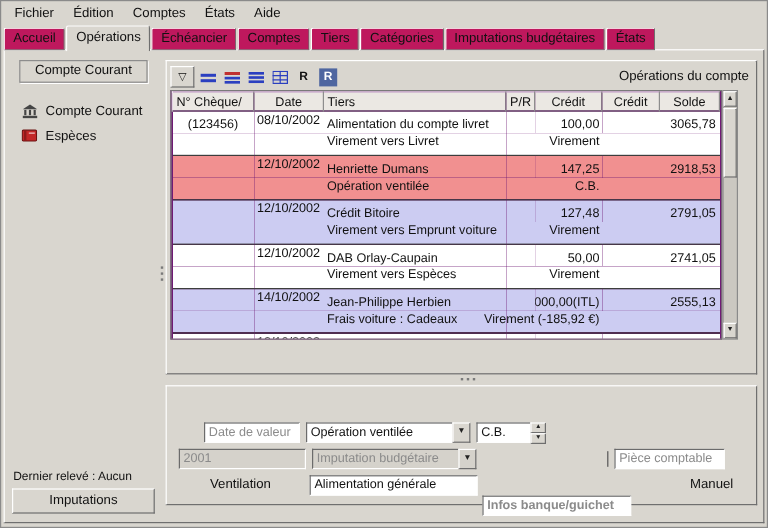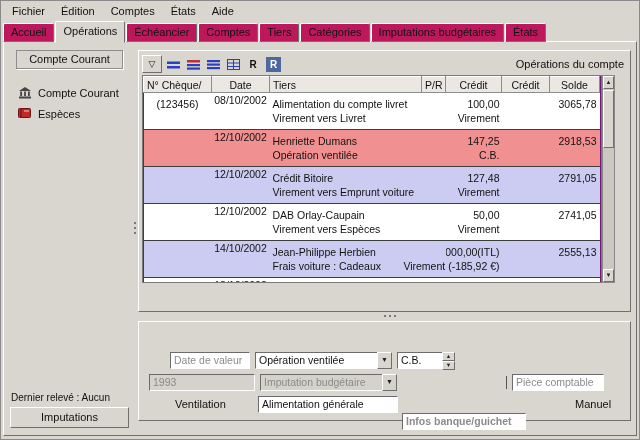--- a/index.html
+++ b/index.html
@@ -389,21 +389,21 @@
           <div class="spin-field w-debit">
             <span class="input">C.B.</span>
             <span class="spin">
                 <b>▲</b>
                 <b>▼</b>
               </span>
           </div>
         </div>
 
         <div class="fr fr3">
-          <div class="input w-ex dis">1993</div>
+          <div class="input w-ex dis">2001</div>
           <div class="combo w-tiers dis">
             <span class="combo-text">Imputation budgétaire</span>
             <span class="combo-btn dis">▼</span>
           </div>
           <span class="divider"></span>
           <div class="input w-piece ph">Pièce comptable</div>
         </div>
 
         <div class="fr4">
           <span class="lbl vent">Ventilation</span>

